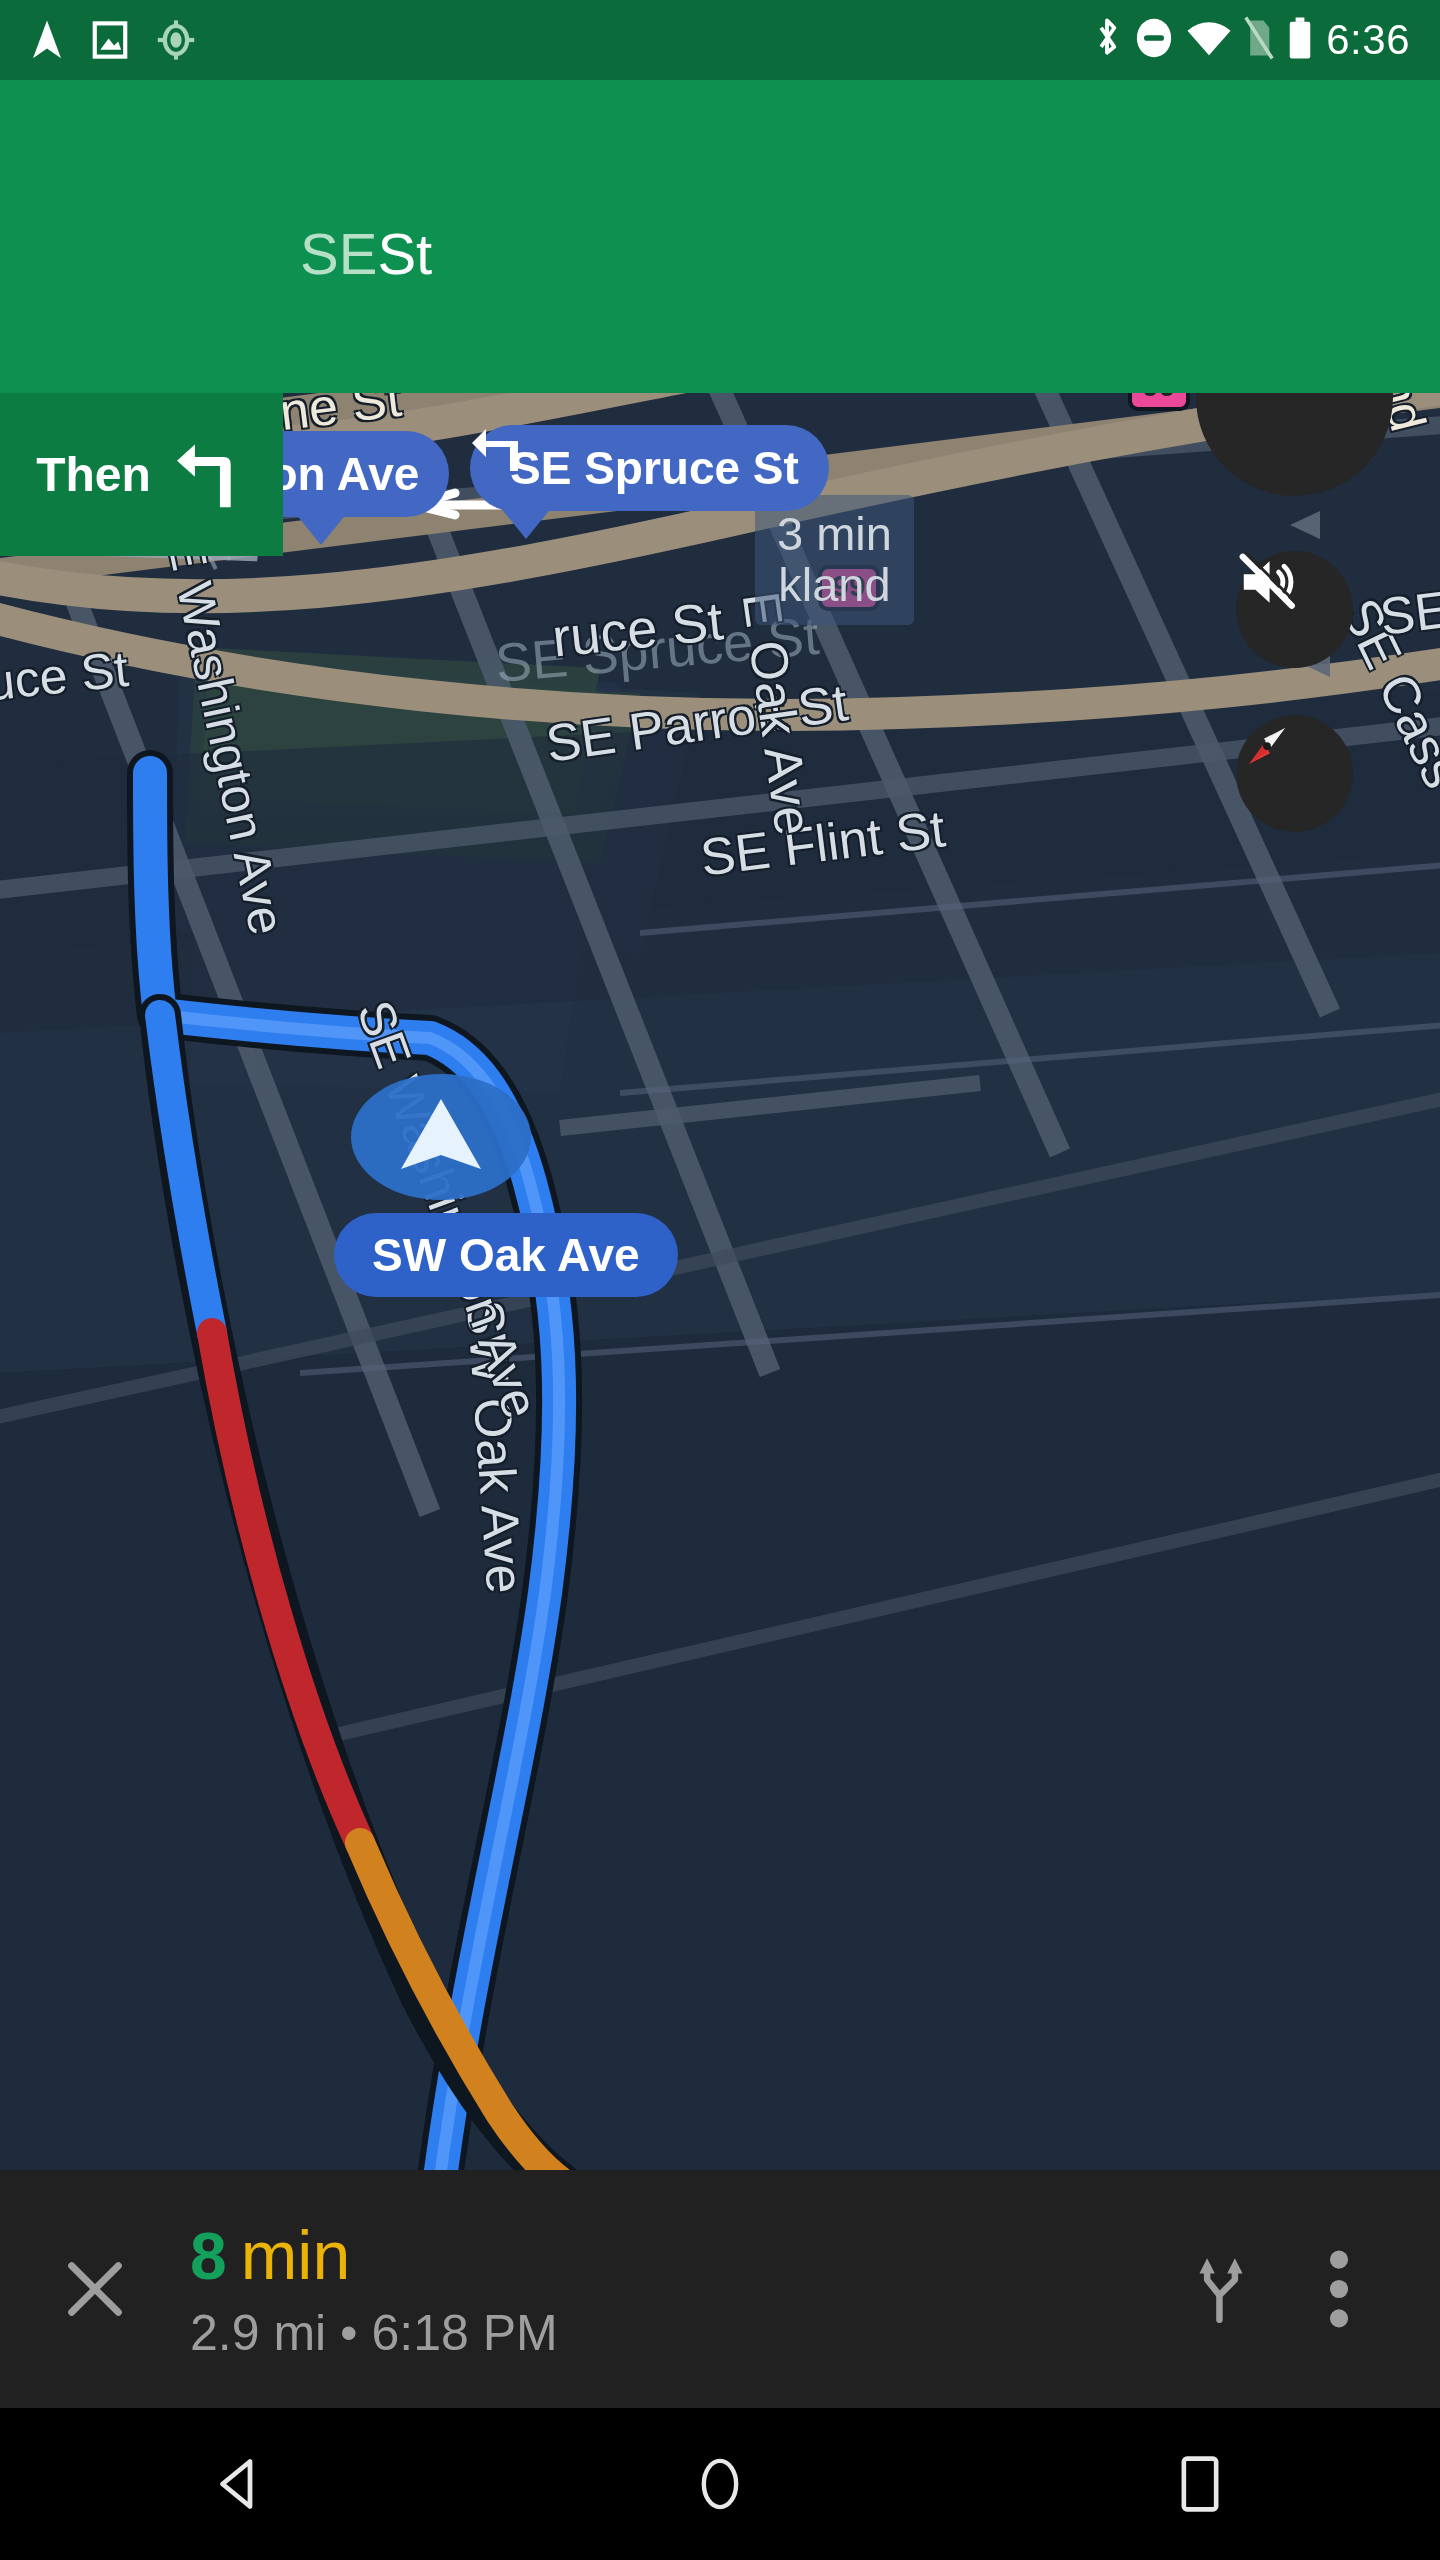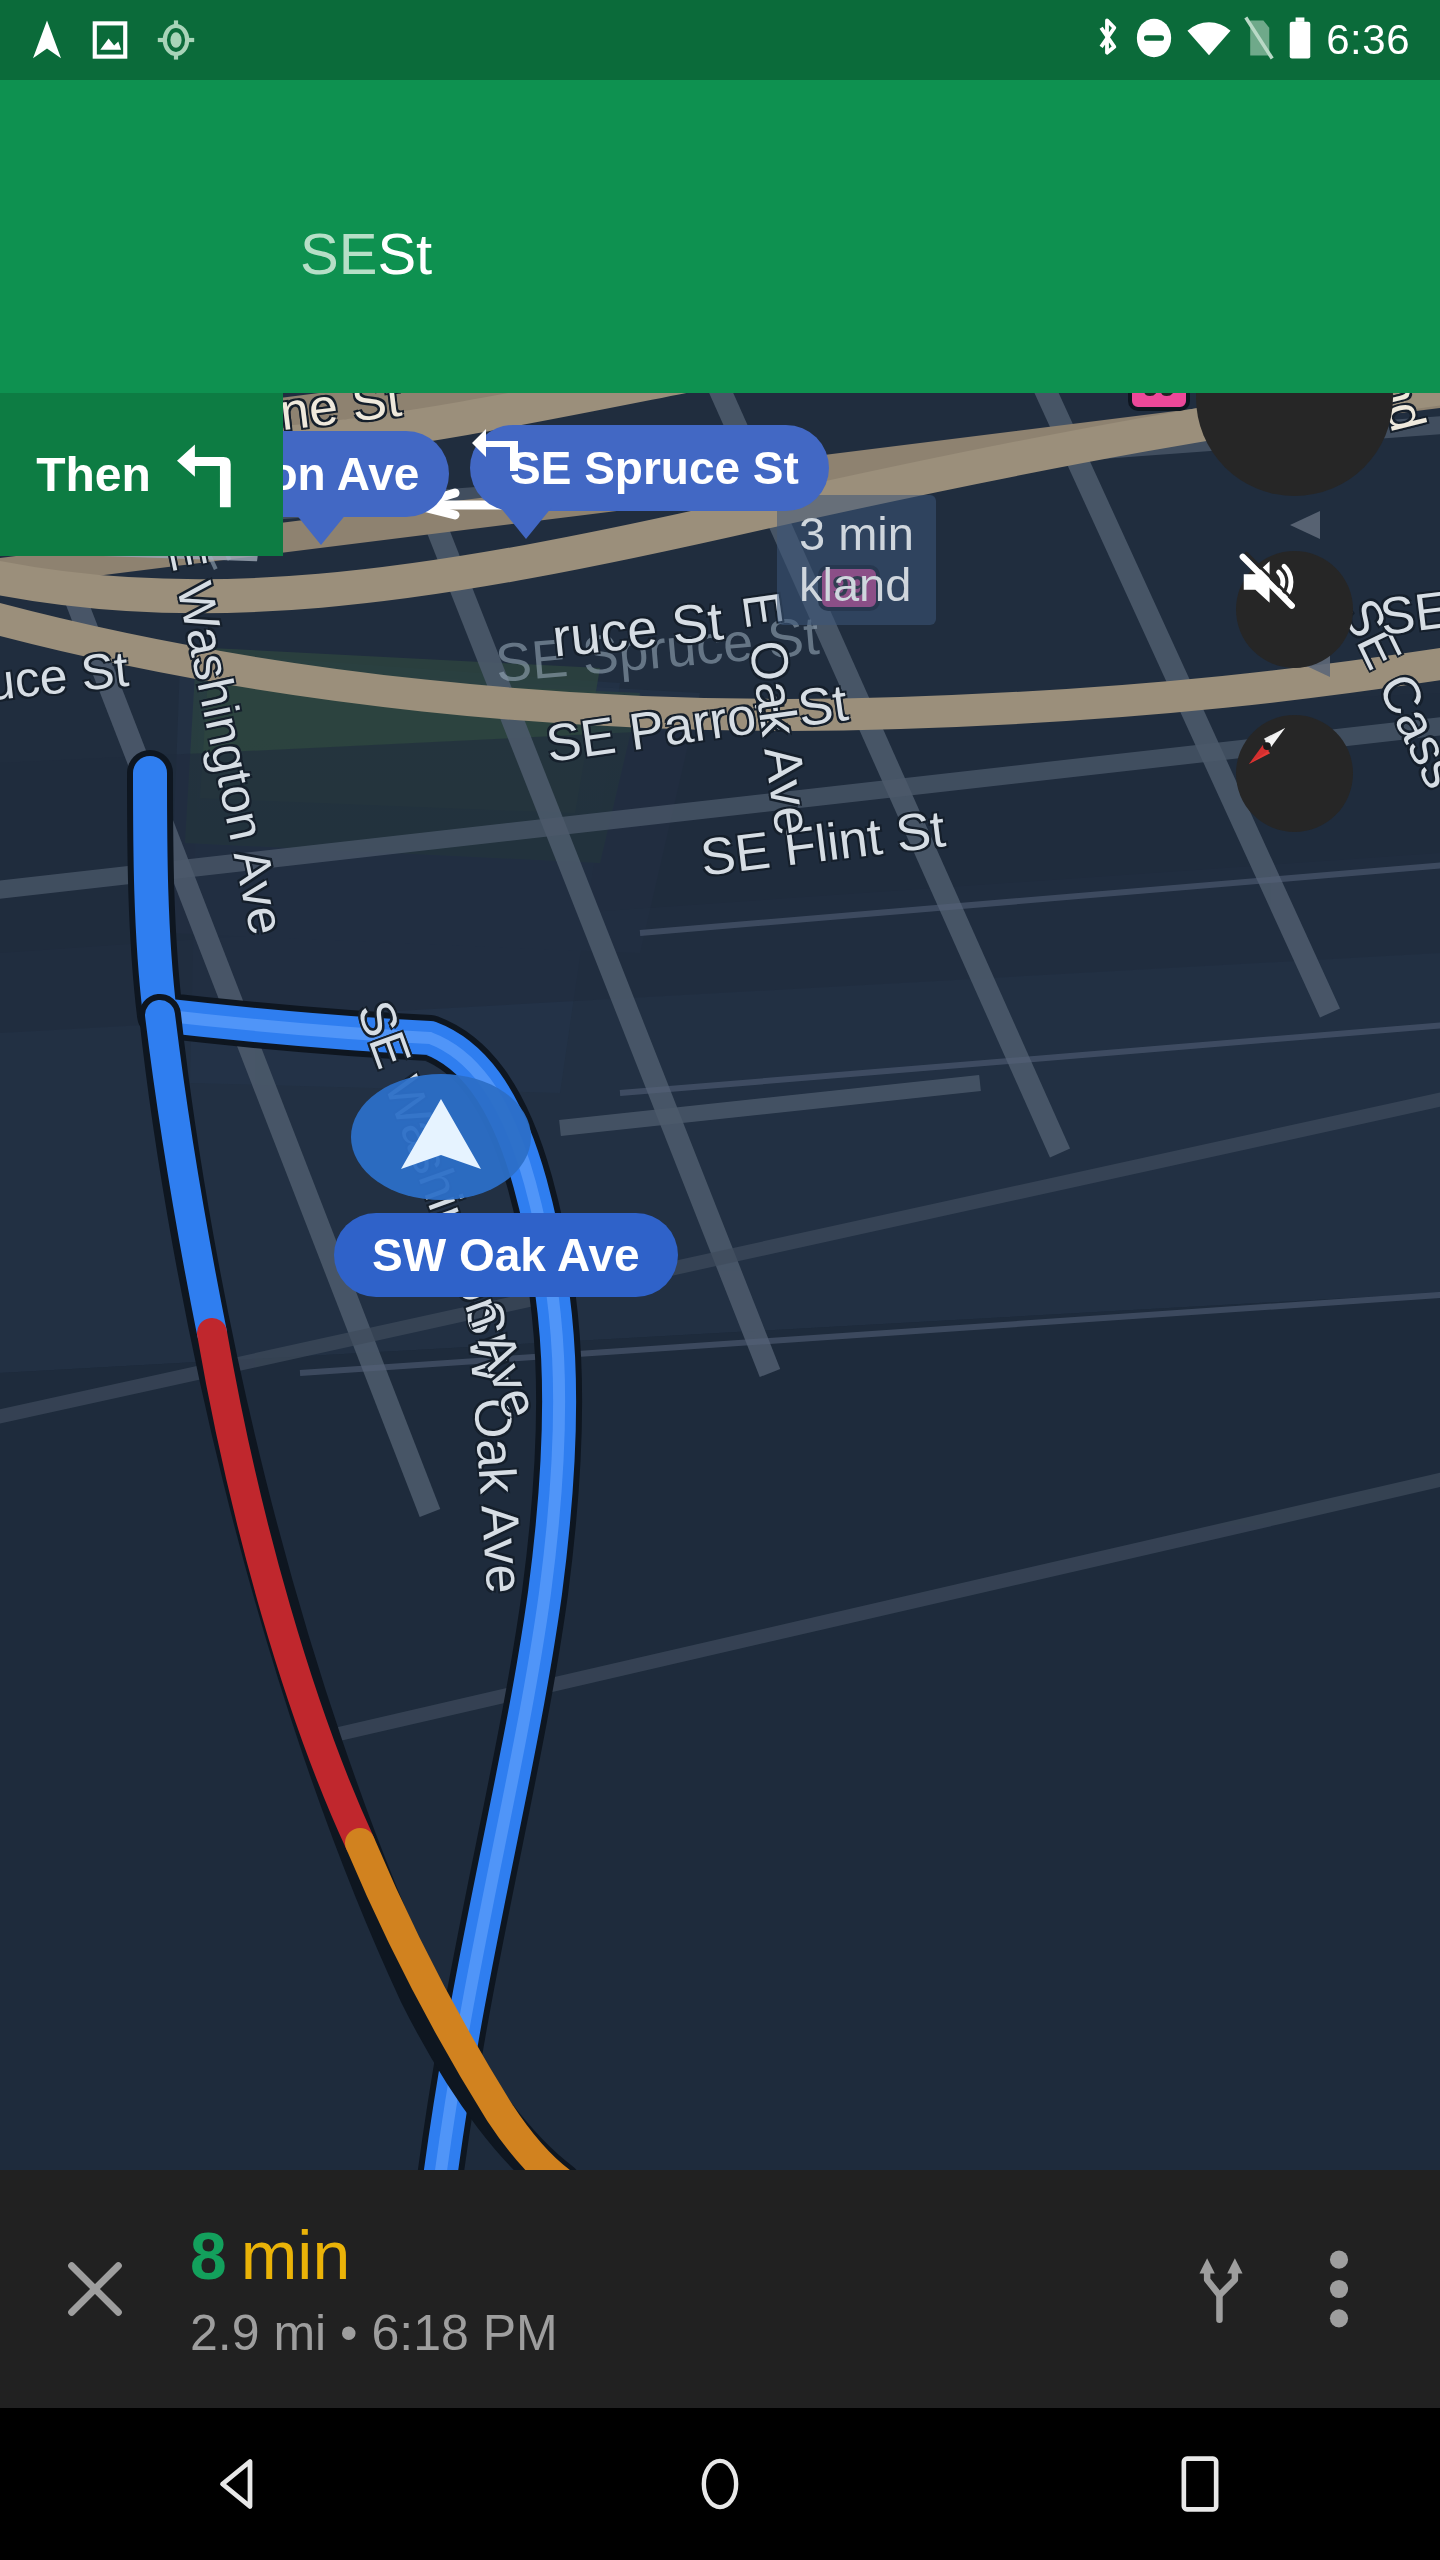--- a/index.html
+++ b/index.html
@@ -87,21 +87,21 @@
   }
   .pill{
     position:absolute; background:#2f62c9; border-radius:44px;
     height:84px; display:flex; align-items:center; justify-content:center;
     padding:0 38px; color:#fff; font-size:46px; font-weight:bold;
     white-space:nowrap; z-index:22;
   }
   .slower-box{
     position:absolute; z-index:21; background:rgba(60,86,120,.55);
     padding:14px 22px; border-radius:6px;
-    color:#cfd6dd; font-size:47px; line-height:1.08; text-align:left;margin-left:22px;
+    color:#cfd6dd; font-size:47px; line-height:1.08; text-align:center;
   }
 
   
   .fab{
     position:absolute; border-radius:50%; background:#262626;
     display:flex; align-items:center; justify-content:center; z-index:40;
   }
   .fab-search{ width:197px; height:197px; right:47px; top:-94px; }
   .fab-mute{ width:117px; height:117px; right:87px; top:158px; }
   .fab-compass{ width:117px; height:117px; right:87px; top:322px; }

